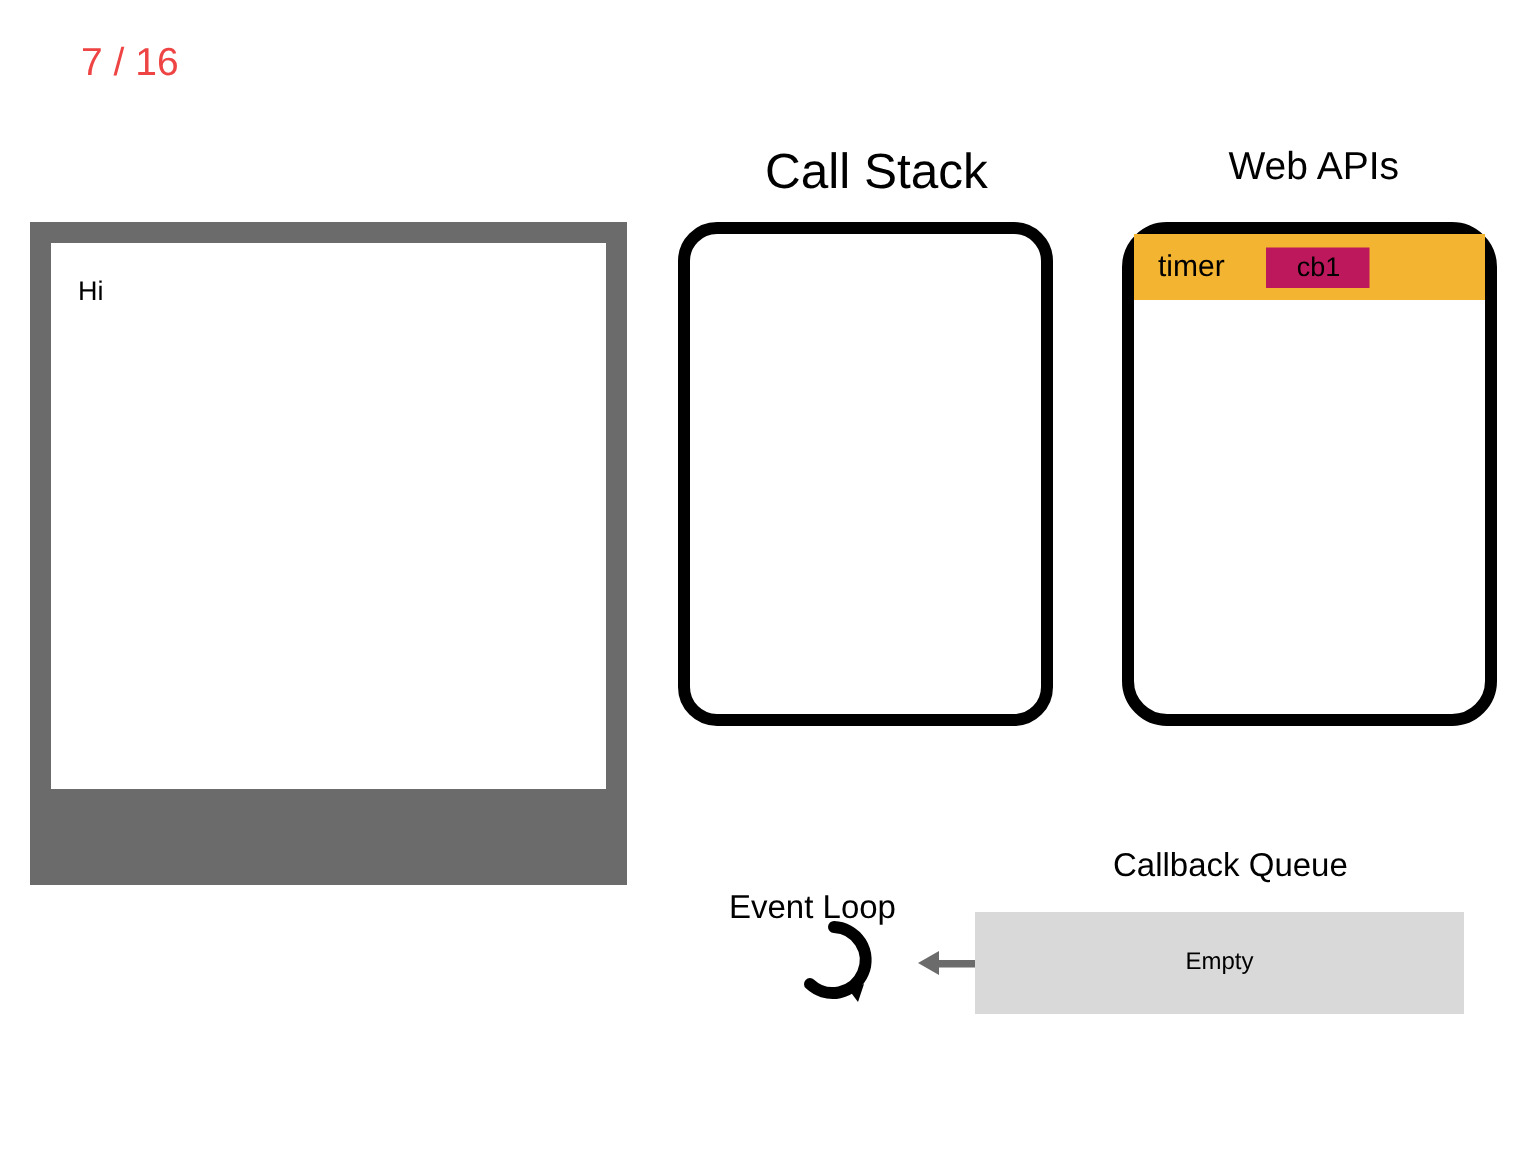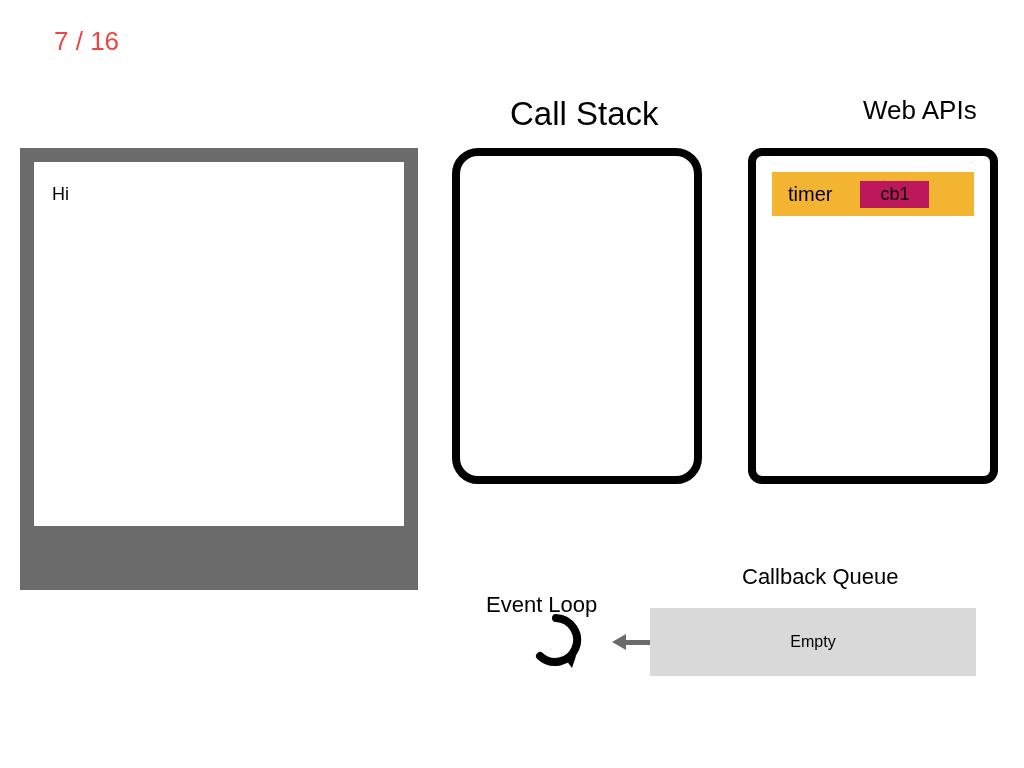--- a/index.html
+++ b/index.html
@@ -45,44 +45,44 @@
     .callstack-title {
       position: absolute;
       top: 95px;
       left: 510px;
       font-size: 33px;
       color: #000;
     }
     .webapis-title {
       position: absolute;
       top: 95px;
-      left: 863px;
+      left: 819px;
       font-size: 26px;
       color: #000;
     }
     .callstack-box {
       position: absolute;
       top: 148px;
       left: 452px;
       width: 250px;
       height: 336px;
       border: 8px solid #000;
       border-radius: 26px;
       background: #fff;
     }
     .webapis-box {
       position: absolute;
       top: 148px;
       left: 748px;
       width: 250px;
       height: 336px;
       border: 8px solid #000;
-      border-radius: 14px;
+      border-radius: 30px;
       background: #fff;
-      padding: 16px;
+      padding: 0;
       text-align: center;
     }
     .timer-row {
       background: #f3b431;
       height: 44px;
       display: flex;
       align-items: center;
       padding: 0 8px 0 16px;
       gap: 28px;
     }

